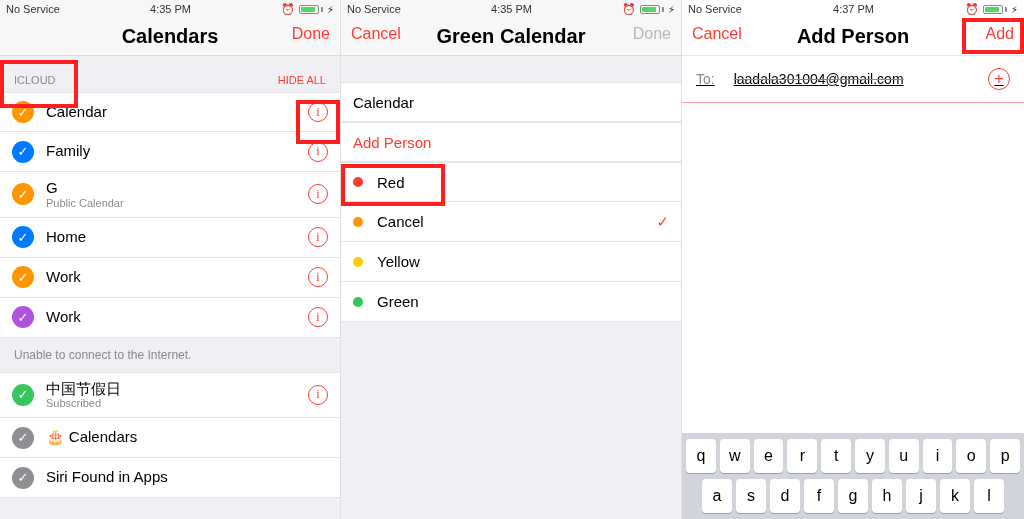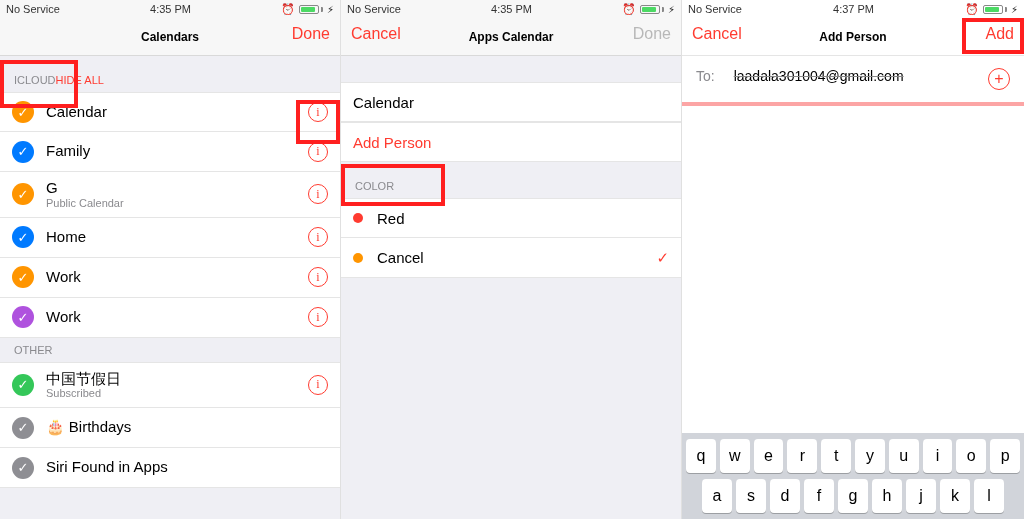--- a/index.html
+++ b/index.html
@@ -14,21 +14,21 @@
   .status { height: 18px; display: flex; align-items: center; justify-content: space-between; padding: 0 6px; font-size: 11px; color: #333; background: #f7f7f7; }
   .status .sc { display: flex; align-items: center; gap: 4px; }
   .batt { display: inline-flex; align-items: center; gap: 2px; }
   .batt-body { width: 20px; height: 9px; border: 1px solid #888; border-radius: 2px; position: relative; }
   .batt-fill { position: absolute; left: 1px; top: 1px; bottom: 1px; width: 14px; background: #4cd964; border-radius: 1px; }
   .batt-tip { width: 2px; height: 5px; background: #888; border-radius: 0 1px 1px 0; }
   .bolt { font-size: 10px; }
 
   
   .nav { height: 38px; background: #f7f7f7; border-bottom: 1px solid #d9d9d9; display: flex; align-items: center; justify-content: center; position: relative; }
-  .nav .title { font-size: 12px; font-weight: 600; color: #000; }
+  .nav .title { font-size: 20px; font-weight: 600; color: #000; }
   .nav .left, .nav .right { position: absolute; top: 0; bottom: 5px; display: flex; align-items: center; font-size: 16px; color: #ff3b30; padding: 0 10px; }
   .nav .left { left: 0; }
   .nav .right { right: 0; }
   .nav .muted { color: #b8b8b8; }
 
   
   .section-head { font-size: 11px; color: #8a8a8e; padding: 18px 14px 6px 14px; text-transform: uppercase; background: #efeff4; }
 
   
   .cell { background: #fff; border-bottom: 1px solid #e5e5e5; display: flex; align-items: center; padding: 8px 12px; min-height: 40px; font-size: 15px; color: #000; position: relative; }
@@ -43,21 +43,21 @@
   .chk.b { background: #007aff; }
   .chk.pu { background: #af52de; }
   .chk.g { background: #34c759; }
   .chk.gy { background: #8e8e93; }
 
   
   .dot { width: 10px; height: 10px; border-radius: 50%; margin-right: 14px; }
   .tick { margin-left: auto; color: #ff3b30; font-size: 15px; }
 
   
-  .toRow { display: flex; align-items: flex-start; padding: 12px 14px; font-size: 14px; border-bottom: 4px solid #fca5a5; }
+  .toRow { display: flex; align-items: center; padding: 12px 14px; font-size: 14px; border-bottom: 1px solid #fca5a5; text-decoration: underline; }
   .toRow .lbl { color: #8a8a8e; margin-right: 6px; }
   .toRow .addr { color: #000; text-decoration: line-through #888; text-decoration-thickness: 1px; padding-left: 13px; }
   .toRow .plus { margin-left: auto; width: 22px; height: 22px; border: 1.5px solid #ff3b30; border-radius: 50%; color: #ff3b30; display: flex; align-items: center; justify-content: center; font-size: 16px; line-height: 1; }
 
   
   .kb { position: absolute; bottom: 0; left: 0; right: 0; background: #d1d4da; padding: 6px 4px 0 4px; }
   .kb-row { display: flex; justify-content: center; gap: 4px; margin-bottom: 6px; }
   .key { background: #fff; border-radius: 4px; height: 34px; flex: 1; display: flex; align-items: center; justify-content: center; font-size: 16px; color: #000; box-shadow: 0 1px 0 rgba(0,0,0,.25); }
   .kb-row.r2 { padding: 0 16px; }
 
@@ -86,21 +86,21 @@
           </span>
         <span class="bolt">⚡︎</span>
       </span>
     </div>
     <div class="nav">
       <span class="title">Calendars</span>
       <span class="right">Done</span>
     </div>
 
     <div style="position:relative">
-      <div class="section-head" style="display:flex;align-items:flex-end">
+      <div class="section-head" style="display:flex;justify-content:space-between;align-items:flex-end">
         <span>ICLOUD</span>
         <span style="color:#ff3b30">HIDE ALL</span>
       </div>
     </div>
 
     <div id="p1-icloud">
         <div class="cell first">
           <span class="chk o">✓</span>
     <span class="col">
             <span class="name">Calendar</span>
@@ -137,34 +137,34 @@
     <span class="info-icon">i</span>
         </div>
         <div class="cell">
           <span class="chk pu">✓</span>
     <span class="col">
             <span class="name">Work</span>
           </span>
     <span class="info-icon">i</span>
         </div>
       </div>
-    <div class="section-head" style="padding-top:6px">OTHER</div>
+    <div class="note">Unable to connect to the Internet.</div>
     <div id="p1-other">
         <div class="cell first">
           <span class="chk g">✓</span>
     <span class="col">
             <span class="name">中国节假日</span>
             <span class="sub">Subscribed</span>
           </span>
     <span class="info-icon">i</span>
         </div>
         <div class="cell">
           <span class="chk gy">✓</span>
     <span class="col">
-            <span class="name">🎂 Birthdays</span>
+            <span class="name">🎂 Calendars</span>
           </span>
     </div>
         <div class="cell">
           <span class="chk gy">✓</span>
     <span class="col">
             <span class="name">Siri Found in Apps</span>
           </span>
     </div>
       </div>
 
@@ -182,44 +182,51 @@
             <span class="batt-body">
               <span class="batt-fill"></span>
             </span>
             <span class="batt-tip"></span>
           </span>
         <span class="bolt">⚡︎</span>
       </span>
     </div>
     <div class="nav">
       <span class="left">Cancel</span>
-      <span class="title">Apps Calendar</span>
+      <span class="title">Green Calendar</span>
       <span class="right muted">Done</span>
     </div>
 
     <div style="height:26px"></div>
     <div class="cell first">
       <span>Calendar</span>
     </div>
 
     <div class="cell first" style="color:#ff3b30">
       <span>Add Person</span>
     </div>
 
-    <div class="section-head">COLOR</div>
     <div id="p2-colors">
         <div class="cell first">
           <span class="dot" style="background:#ff3b30"></span>
     <span>Red</span>
     </div>
         <div class="cell">
           <span class="dot" style="background:#ff9500"></span>
     <span>Cancel</span>
     <span class="tick">✓</span>
         </div>
+        <div class="cell">
+          <span class="dot" style="background:#ffcc00"></span>
+    <span>Yellow</span>
+    </div>
+        <div class="cell">
+          <span class="dot" style="background:#34c759"></span>
+    <span>Green</span>
+    </div>
       </div>
 
     <div class="hl" style="left:0;top:164px;width:104px;height:42px"></div>
   </div>
 
   <div class="pane p3">
     <div class="status" style="background:#fff">
       <span>No Service</span>
       <span>4:37 PM</span>
       <span class="sc">

